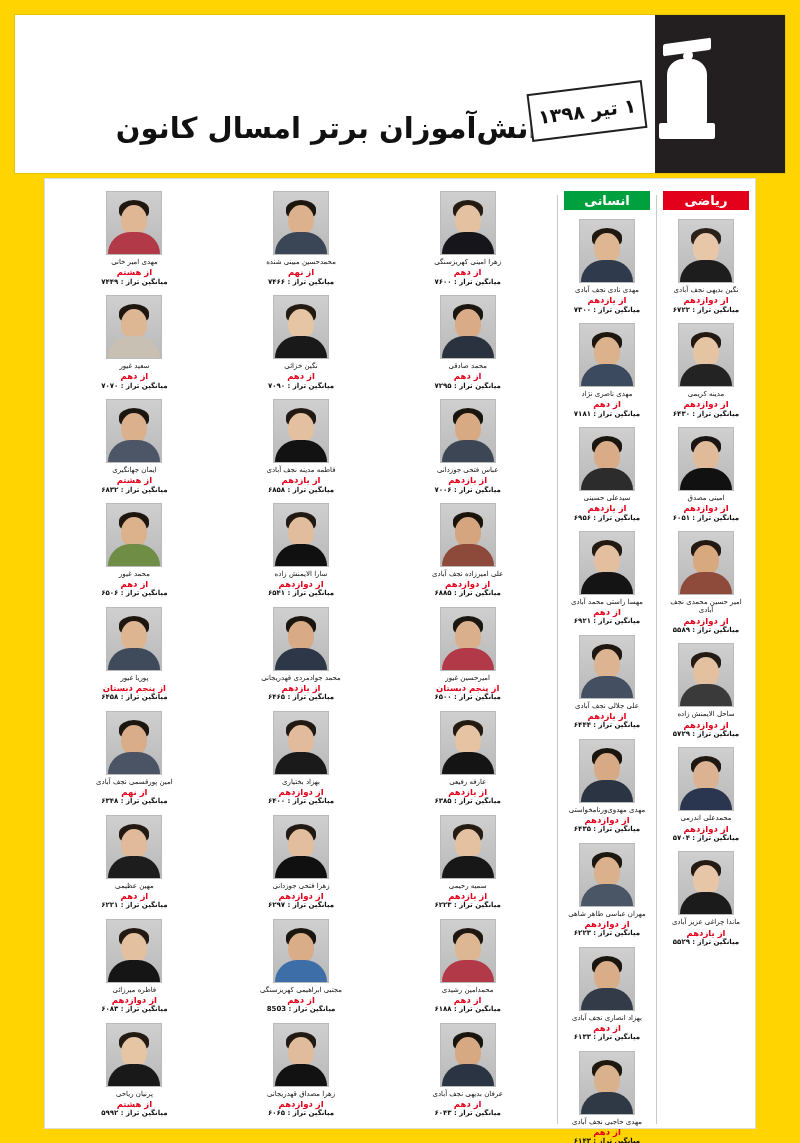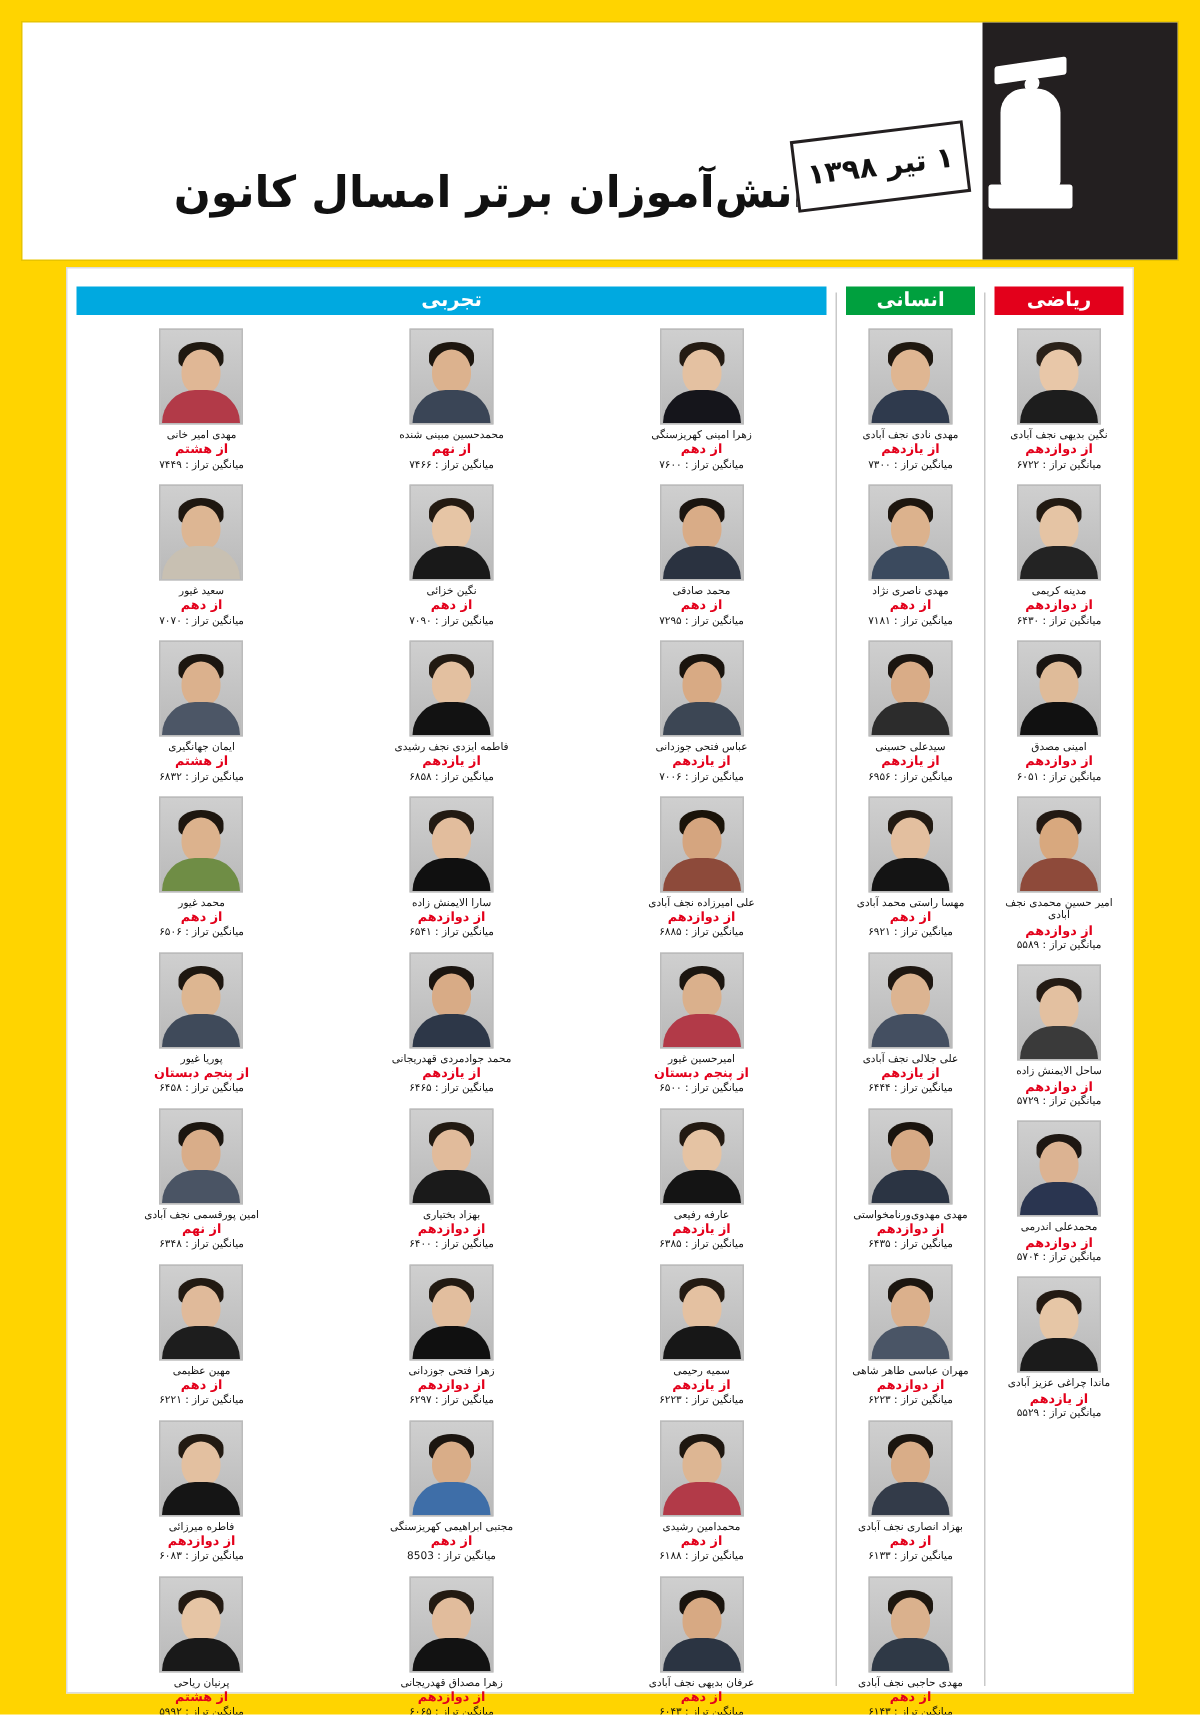--- a/index.html
+++ b/index.html
@@ -106,21 +106,21 @@
   .photo .head{
     position:absolute;left:50%;transform:translateX(-50%);
     top:13px;width:26px;height:30px;border-radius:50% 50% 45% 45%;
   }
   .photo .shoulders{
     position:absolute;left:50%;transform:translateX(-50%);
     bottom:0;width:52px;height:22px;border-radius:26px 26px 0 0;
   }
   .nm{font-size:7px;color:#111;line-height:1.2;margin-bottom:1px;}
   .gr{font-size:8.5px;color:#e3001b;font-weight:bold;line-height:1.2;}
-  .av{font-size:7px;color:#111;line-height:1.2;}
+  .av{font-size:7px;color:#111;line-height:1.2;font-weight:bold;}
 </style>
 </head>
 <body>
 
 <div class="page">
 
   <div class="header">
 
     <div class="logo">
       <div class="logo-figure">
@@ -327,21 +327,20 @@
               <div class="nm">مهدی حاجبی نجف آبادی</div>
               <div class="gr">از دهم</div>
               <div class="av">میانگین تراز : ۶۱۴۳</div>
             </div>
           </div>
       </div>
 
       <div class="col-sep"></div>
 
       <div class="col tajrobi">
-        <div class="cat-head blue">تجربی</div>
         <div class="grid three">
             <div class="card">
               <div class="photo">
                 <div class="bg" style="background: linear-gradient(rgb(207, 207, 207), rgb(185, 185, 185));"></div>
                 <div class="head" style="background: rgb(36, 27, 19); top: 8px; height: 18px; width: 30px; border-radius: 50% 50% 30% 30%;"></div>
                 <div class="head" style="background: rgb(228, 193, 161);"></div>
                 <div class="shoulders" style="background: rgb(21, 21, 27);"></div>
               </div>
               <div class="nm">زهرا امینی کهریزسنگی</div>
               <div class="gr">از دهم</div>
@@ -413,21 +412,21 @@
               <div class="gr">از یازدهم</div>
               <div class="av">میانگین تراز : ۷۰۰۶</div>
             </div>
             <div class="card">
               <div class="photo">
                 <div class="bg" style="background: linear-gradient(rgb(207, 207, 207), rgb(185, 185, 185));"></div>
                 <div class="head" style="background: rgb(34, 26, 18); top: 8px; height: 18px; width: 30px; border-radius: 50% 50% 30% 30%;"></div>
                 <div class="head" style="background: rgb(227, 192, 160);"></div>
                 <div class="shoulders" style="background: rgb(18, 18, 18);"></div>
               </div>
-              <div class="nm">فاطمه ایزدی نجف رشیدی</div>
+              <div class="nm">فاطمه مدینه نجف آبادی</div>
               <div class="gr">از یازدهم</div>
               <div class="av">میانگین تراز : ۶۸۵۸</div>
             </div>
             <div class="card">
               <div class="photo">
                 <div class="bg" style="background: linear-gradient(rgb(207, 207, 207), rgb(185, 185, 185));"></div>
                 <div class="head" style="background: rgb(28, 22, 16); top: 8px; height: 18px; width: 30px; border-radius: 50% 50% 30% 30%;"></div>
                 <div class="head" style="background: rgb(219, 177, 141);"></div>
                 <div class="shoulders" style="background: rgb(76, 86, 102);"></div>
               </div>

